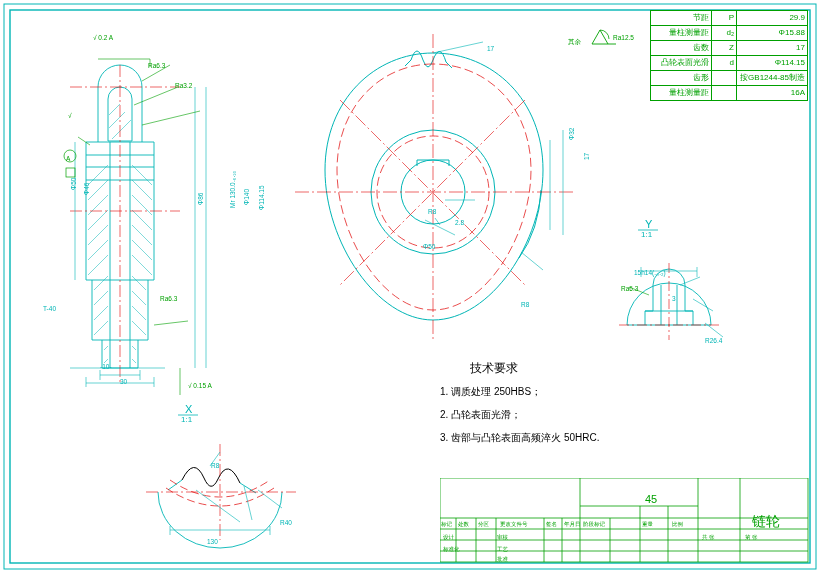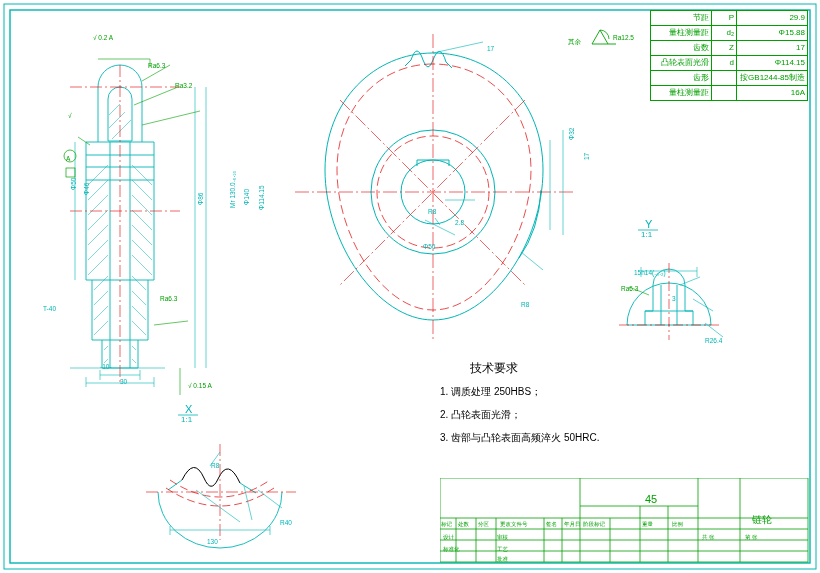--- a/index.html
+++ b/index.html
@@ -296,21 +296,21 @@
       <line x1="122" y1="40" x2="122" y2="84"></line>
       <line x1="170" y1="40" x2="170" y2="84"></line>
       <line x1="200" y1="40" x2="200" y2="84"></line>
       <line x1="228" y1="40" x2="228" y2="84"></line>
       <line x1="140" y1="28" x2="258" y2="28"></line>
       <line x1="228" y1="28" x2="228" y2="40"></line>
       <line x1="200" y1="28" x2="200" y2="40"></line>
     </g>
   </svg>
   <div class="txt green" style="left:605px;top:493px;font-size:11px;margin-left:40px;">45</div>
-  <div class="txt green" style="left:752px;top:513px;font-size:10px;">链轮</div>
+  <div class="txt green" style="left:752px;top:513px;font-size:14px;">链轮</div>
 
   <div class="txt green" style="left:441px;top:521px;font-size:5.5px;">标记</div>
   <div class="txt green" style="left:458px;top:521px;font-size:5.5px;">处数</div>
   <div class="txt green" style="left:478px;top:521px;font-size:5.5px;">分区</div>
   <div class="txt green" style="left:500px;top:521px;font-size:5.5px;">更改文件号</div>
   <div class="txt green" style="left:546px;top:521px;font-size:5.5px;">签名</div>
   <div class="txt green" style="left:564px;top:521px;font-size:5.5px;">年月日</div>
 
   <div class="txt green" style="left:443px;top:534px;font-size:5.5px;">设计</div>
   <div class="txt green" style="left:443px;top:546px;font-size:5.5px;">标准化</div>

